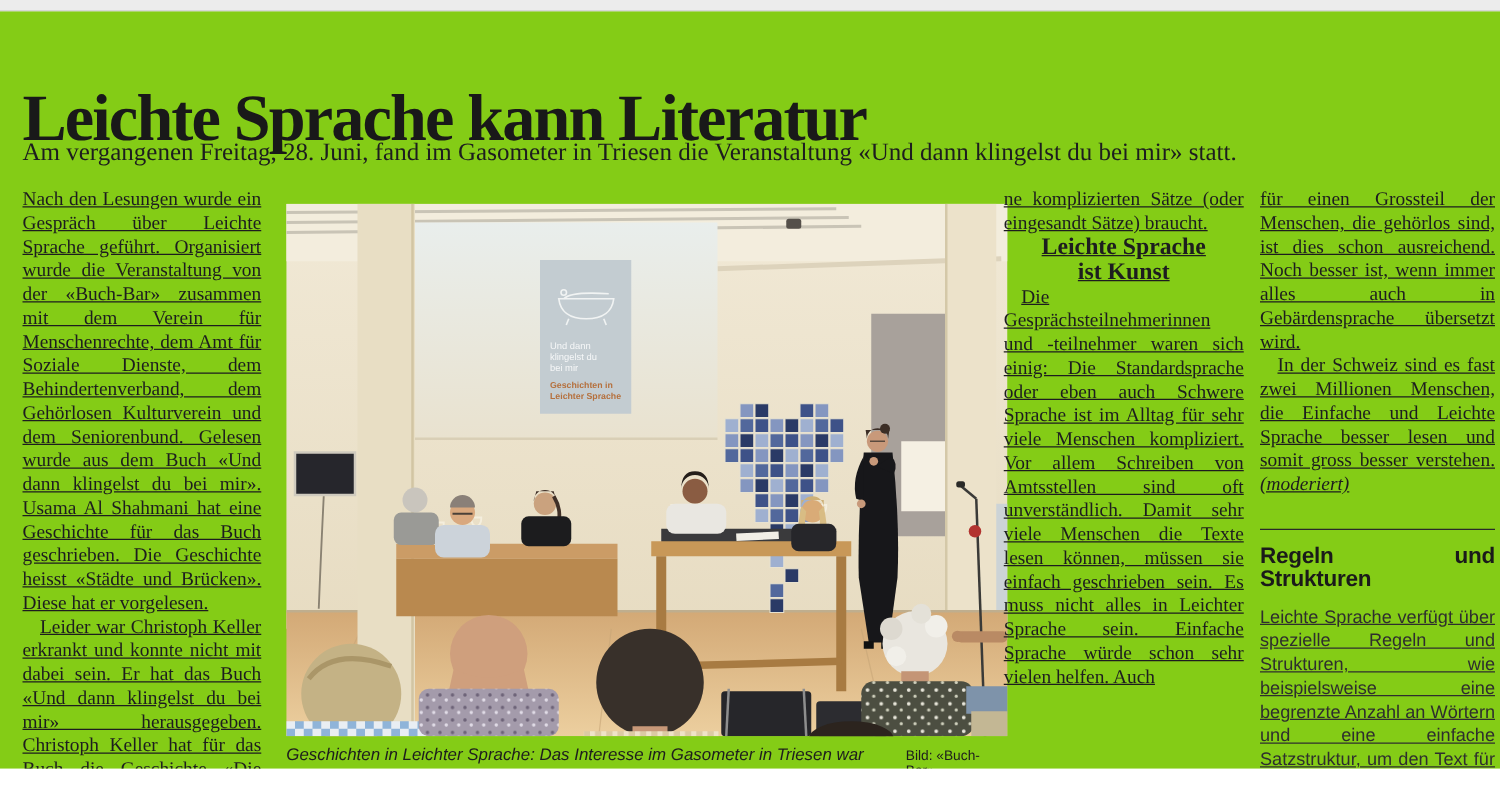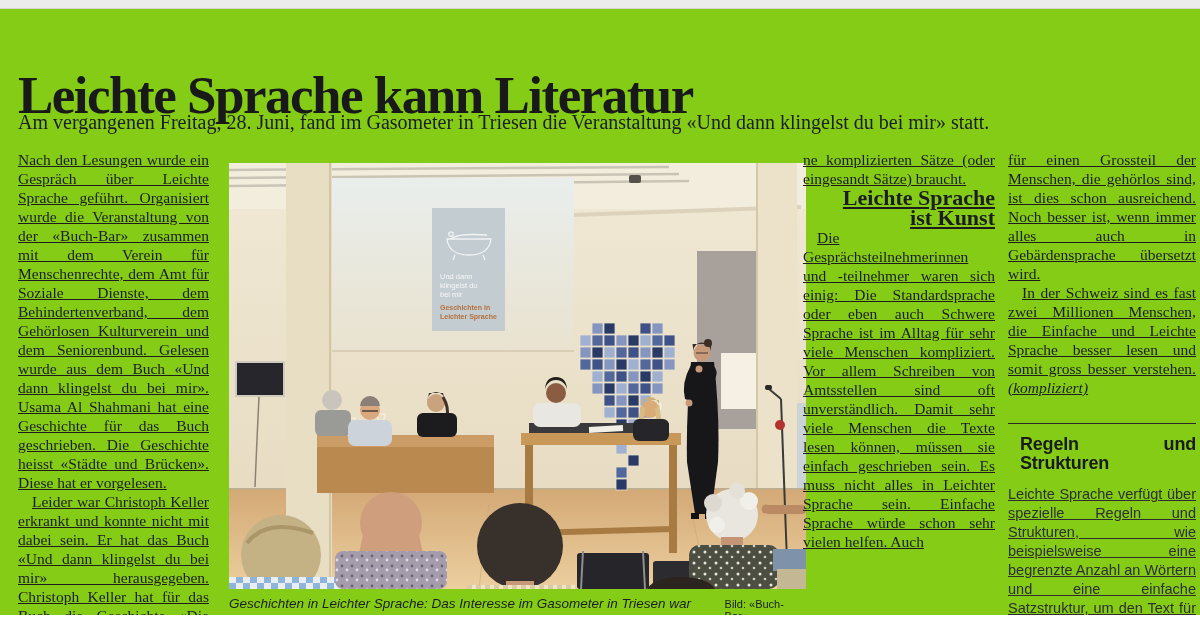--- a/index.html
+++ b/index.html
@@ -9,26 +9,26 @@
   .headline{position:absolute;left:18px;top:32px;width:1100px;font-size:53px;font-weight:700;
             letter-spacing:-1.5px;line-height:1.05;color:#191919;white-space:nowrap;}
   .lead{position:absolute;left:18px;top:111px;width:1100px;font-size:20px;color:#1d1d1f;}
   .col{position:absolute;top:150px;font-size:15.5px;line-height:19px;text-align:justify;
        hyphens:auto;-webkit-hyphens:auto;color:#1d1d1f;}
   .col p{margin:0;text-decoration:underline;}
   .col p.indent{text-indent:14px;}
   .col1{left:18px;width:191px;}
   .col3{left:803px;width:192px;}
   .col4{left:1008px;width:188px;}
-  .subhead{font-family:"Liberation Serif","DejaVu Serif",serif;font-weight:700;font-size:22px;
-           line-height:20px;margin:10px 0 8px 0;white-space:pre-line;text-align:right;}
+  .subhead{font-family:"Liberation Serif","DejaVu Serif",serif;font-weight:700;font-size:19px;
+           line-height:20px;margin:10px 0 8px 0;white-space:pre-line;text-align:center;}
   .italic{font-style:italic;}
   .infobox{margin-top:26px;border-top:1px solid #2a2a2a;padding-top:11px;
            font-family:"Liberation Sans","DejaVu Sans",sans-serif;}
-  .infobox-title{font-size:18px;font-weight:700;color:#1a1a1a;margin:0 0 12px 12px;letter-spacing:-0.2px;}
+  .infobox-title{font-size:18px;font-weight:700;color:#1a1a1a;margin:0 0 12px 0;letter-spacing:-0.2px;}
   .infobox-body{font-size:14.5px;line-height:19px;text-align:justify;color:#2e2e2e;margin:0;hyphens:auto;}
   .photo-block{position:absolute;left:218px;top:152px;width:577px;}
   .photo-svg{display:block;width:577px;height:426px;}
   .caption-row{display:flex;justify-content:space-between;align-items:baseline;margin-top:7px;
                font-family:"Liberation Sans","DejaVu Sans",sans-serif;}
   .caption{font-size:13.5px;color:#1d1d1d;font-style:italic;}
   .credit{font-size:11px;color:#1d1d1d;}
 </style>
 </head>
 <body>
@@ -316,20 +316,20 @@
 
   <div class="col col3" lang="de">
     <p>ne komplizierten Sätze (oder eingesandt Sätze) braucht.</p>
     <p class="subhead">Leichte Sprache
 ist Kunst</p>
     <p class="indent">Die Gesprächsteilnehmerinnen und -teilnehmer waren sich einig: Die Standardsprache oder eben auch Schwere Sprache ist im Alltag für sehr viele Menschen kompliziert. Vor allem Schreiben von Amtsstellen sind oft unverständlich. Damit sehr viele Menschen die Texte lesen können, müssen sie einfach geschrieben sein. Es muss nicht alles in Leichter Sprache sein. Einfache Sprache würde schon sehr vielen helfen. Auch</p>
   </div>
 
   <div class="col col4" lang="de">
     <p>für einen Grossteil der Menschen, die gehörlos sind, ist dies schon ausreichend. Noch besser ist, wenn immer alles auch in Gebärdensprache übersetzt wird.</p>
-    <p class="indent"><span>In der Schweiz sind es fast zwei Millionen Menschen, die Einfache und Leichte Sprache besser lesen und somit gross besser verstehen.</span> <em class="italic">(kompliziert)</em></p>
+    <p class="indent"><span>In der Schweiz sind es fast zwei Millionen Menschen, die Einfache und Leichte Sprache besser lesen und somit gross besser verstehen.</span> <em class="italic">(moderiert)</em></p>
     <div class="infobox">
       <h2 class="infobox-title">Regeln und Strukturen</h2>
       <p class="infobox-body">Leichte Sprache verfügt über spezielle Regeln und Strukturen, wie beispielsweise eine begrenzte Anzahl an Wörtern und eine einfache Satzstruktur, um den Text für die Leserinnen und Lesser verständlicher zu machen. Einfache Sprache hingegen verfolgt ein ähnliches Ziel, aber es gibt keine festen Regeln oder Strukturen dafür. – Mehr Infos unter www.inklusiv.online</p>
 
     </div>
   </div>
 </div>
 
 </body></html>

